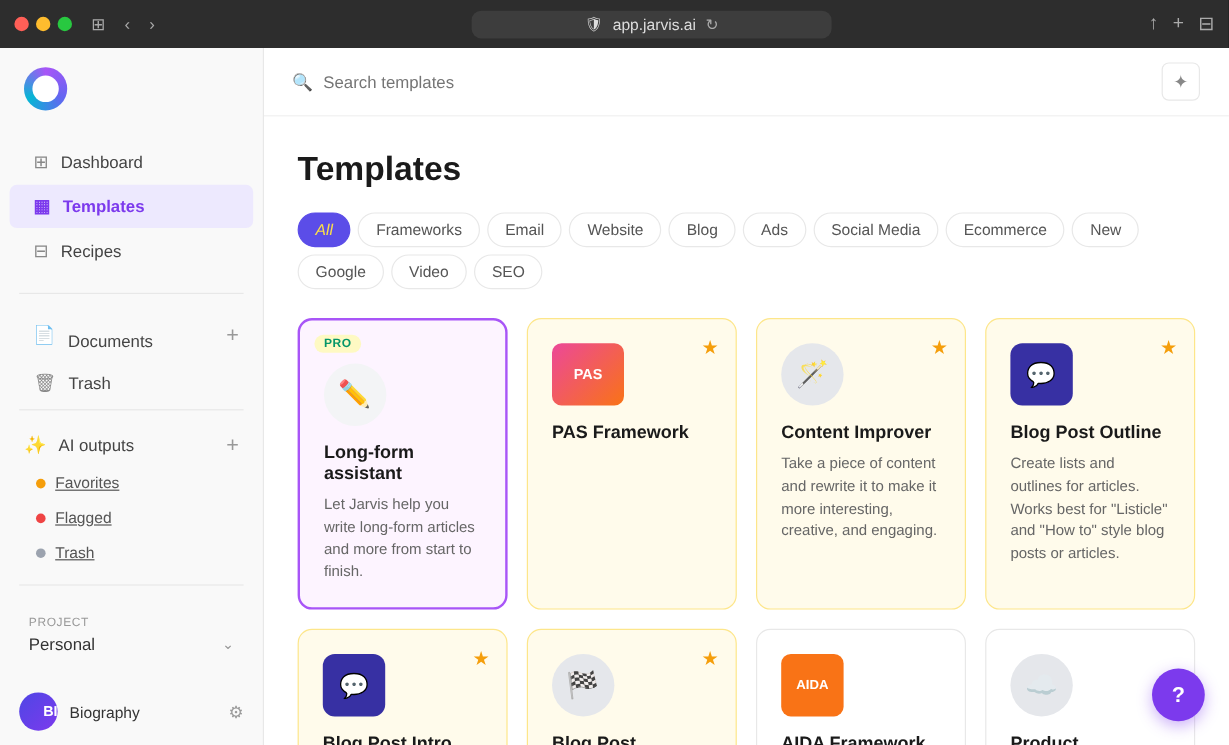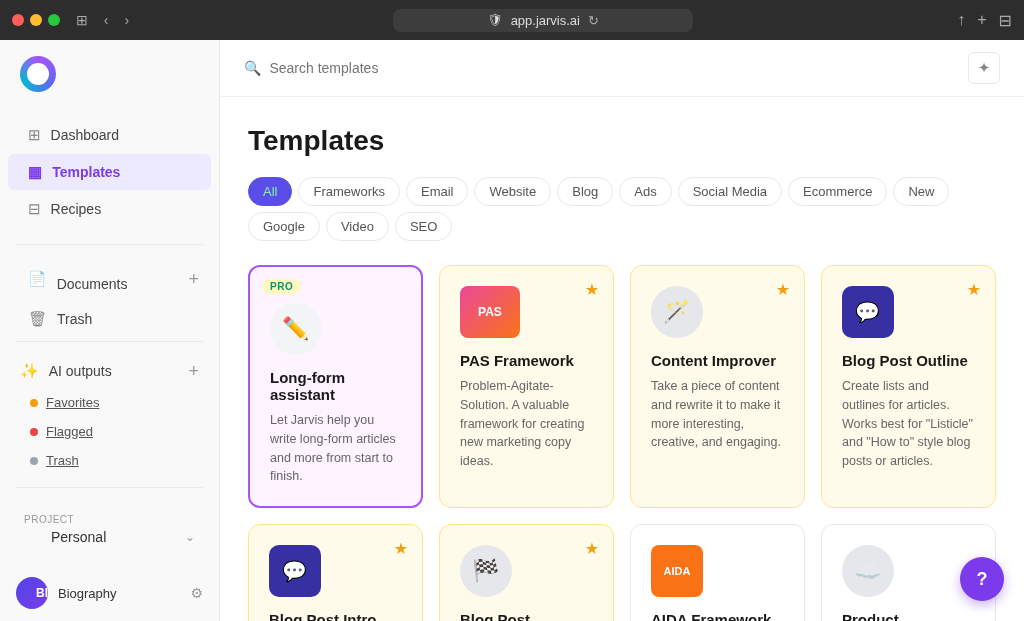--- a/index.html
+++ b/index.html
@@ -132,21 +132,21 @@
       margin: 8px 12px 0;
       padding: 10px 12px;
     }
     .project-label { font-size: 10px; color: #999; text-transform: uppercase; letter-spacing: 0.05em; margin-bottom: 4px; }
     .project-select {
       display: flex;
       align-items: center;
       justify-content: space-between;
       cursor: pointer;
     }
-    .project-name { font-size: 14px; color: #333; font-weight: 500; margin-left: 27px; }
+    .project-name { font-size: 14px; color: #333; font-weight: 500; }
     .chevron-icon { color: #999; font-size: 12px; }
 
     .sidebar-user {
       display: flex;
       align-items: center;
       gap: 10px;
       padding: 12px 16px;
       cursor: pointer;
       margin-top: auto;
     }
@@ -218,21 +218,21 @@
     .filter-tabs { display: flex; flex-wrap: wrap; gap: 6px; margin-bottom: 24px; align-items: center; }
     .filter-tab {
       padding: 6px 14px;
       border-radius: 20px;
       font-size: 13px;
       cursor: pointer;
       border: 1px solid #e8e8e8;
       background: white;
       color: #555;
     }
-    .filter-tab.active { background: #5b4de8; color: #86efac; border-color: #5b4de8; }
+    .filter-tab.active { background: #5b4de8; color: #fde047; border-color: #5b4de8; font-style: italic; }
 
     
     .templates-grid {
       display: grid;
       grid-template-columns: repeat(4, 1fr);
       gap: 16px;
       padding: 0 28px 28px;
     }
     .template-card {
       border: 1.5px solid #e8e8e8;
@@ -514,21 +514,20 @@
         <div class="card-title">Long-form assistant</div>
         <div class="card-desc">Let Jarvis help you write long-form articles and more from start to finish.</div>
       </div>
 
       <div class="template-card yellow-bg">
         <span class="star-icon">★</span>
         <div style="margin-bottom:14px;">
           <div class="card-icon-pas">PAS</div>
         </div>
         <div class="card-title">PAS Framework</div>
-        <div class="card-desc">Problem-Agitate-Solution. A valuable framework for creating new marketing copy ideas.</div>
       </div>
 
       <div class="template-card yellow-bg">
         <span class="star-icon">★</span>
         <div class="magic-icon-wrap">🪄</div>
         <div class="card-title">Content Improver</div>
         <div class="card-desc">Take a piece of content and rewrite it to make it more interesting, creative, and engaging.</div>
       </div>
 
       <div class="template-card yellow-bg">

